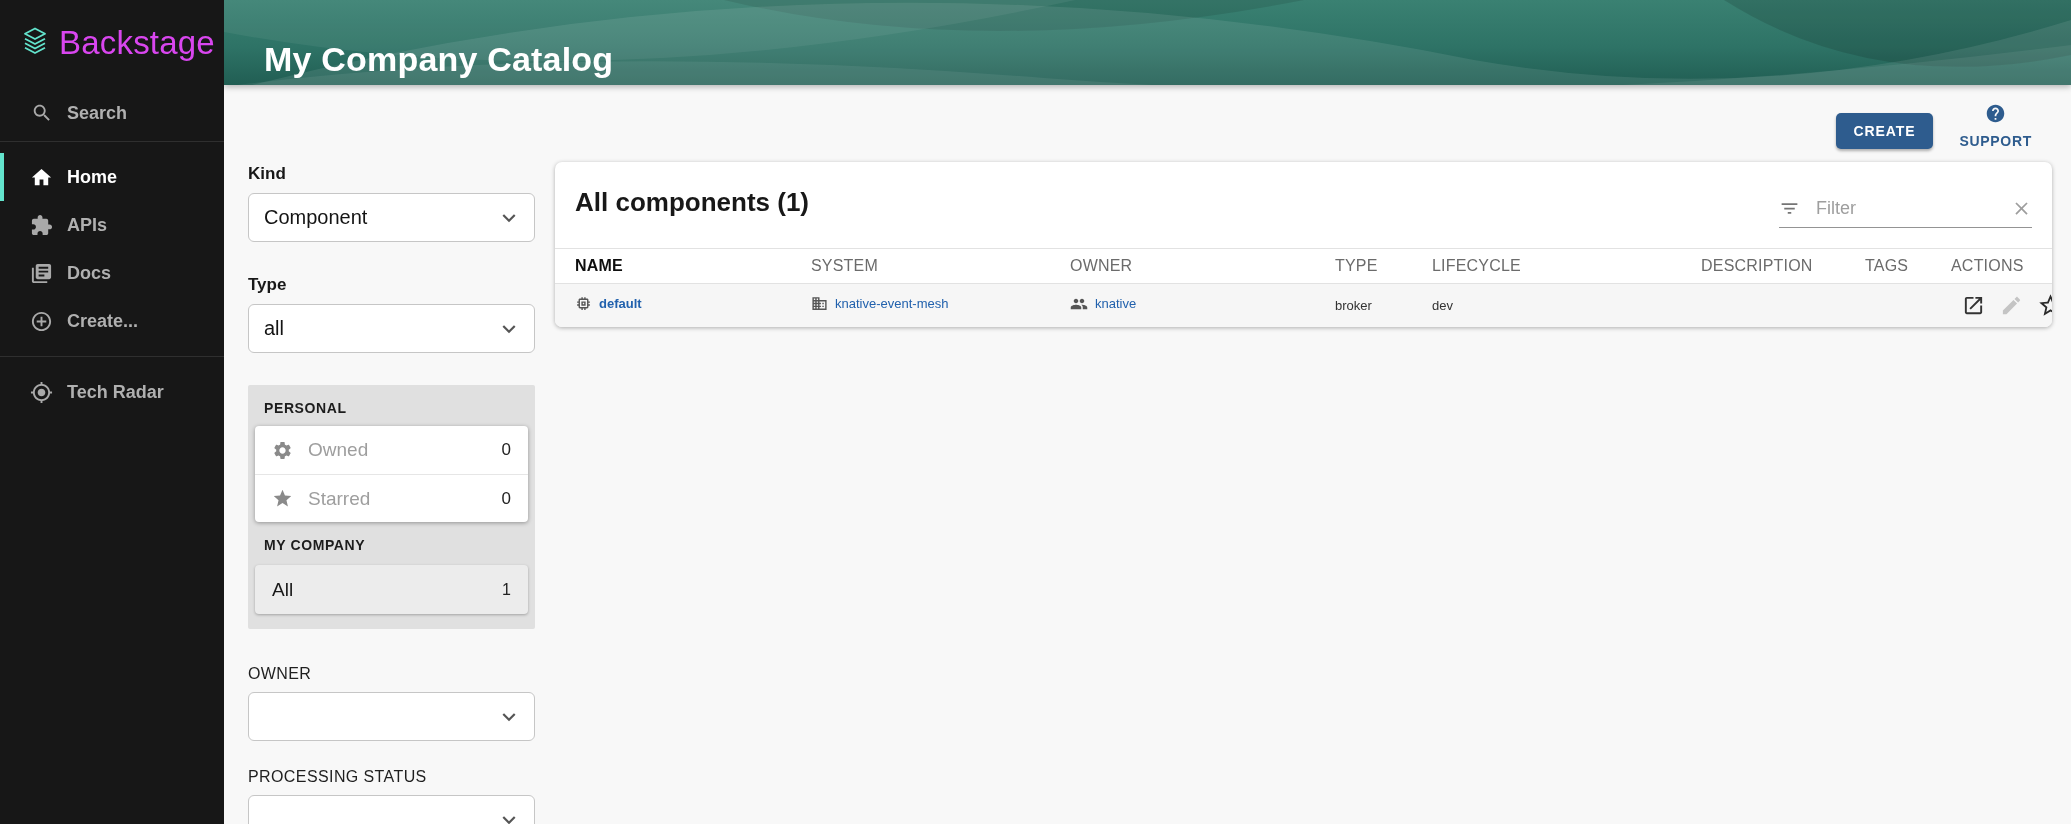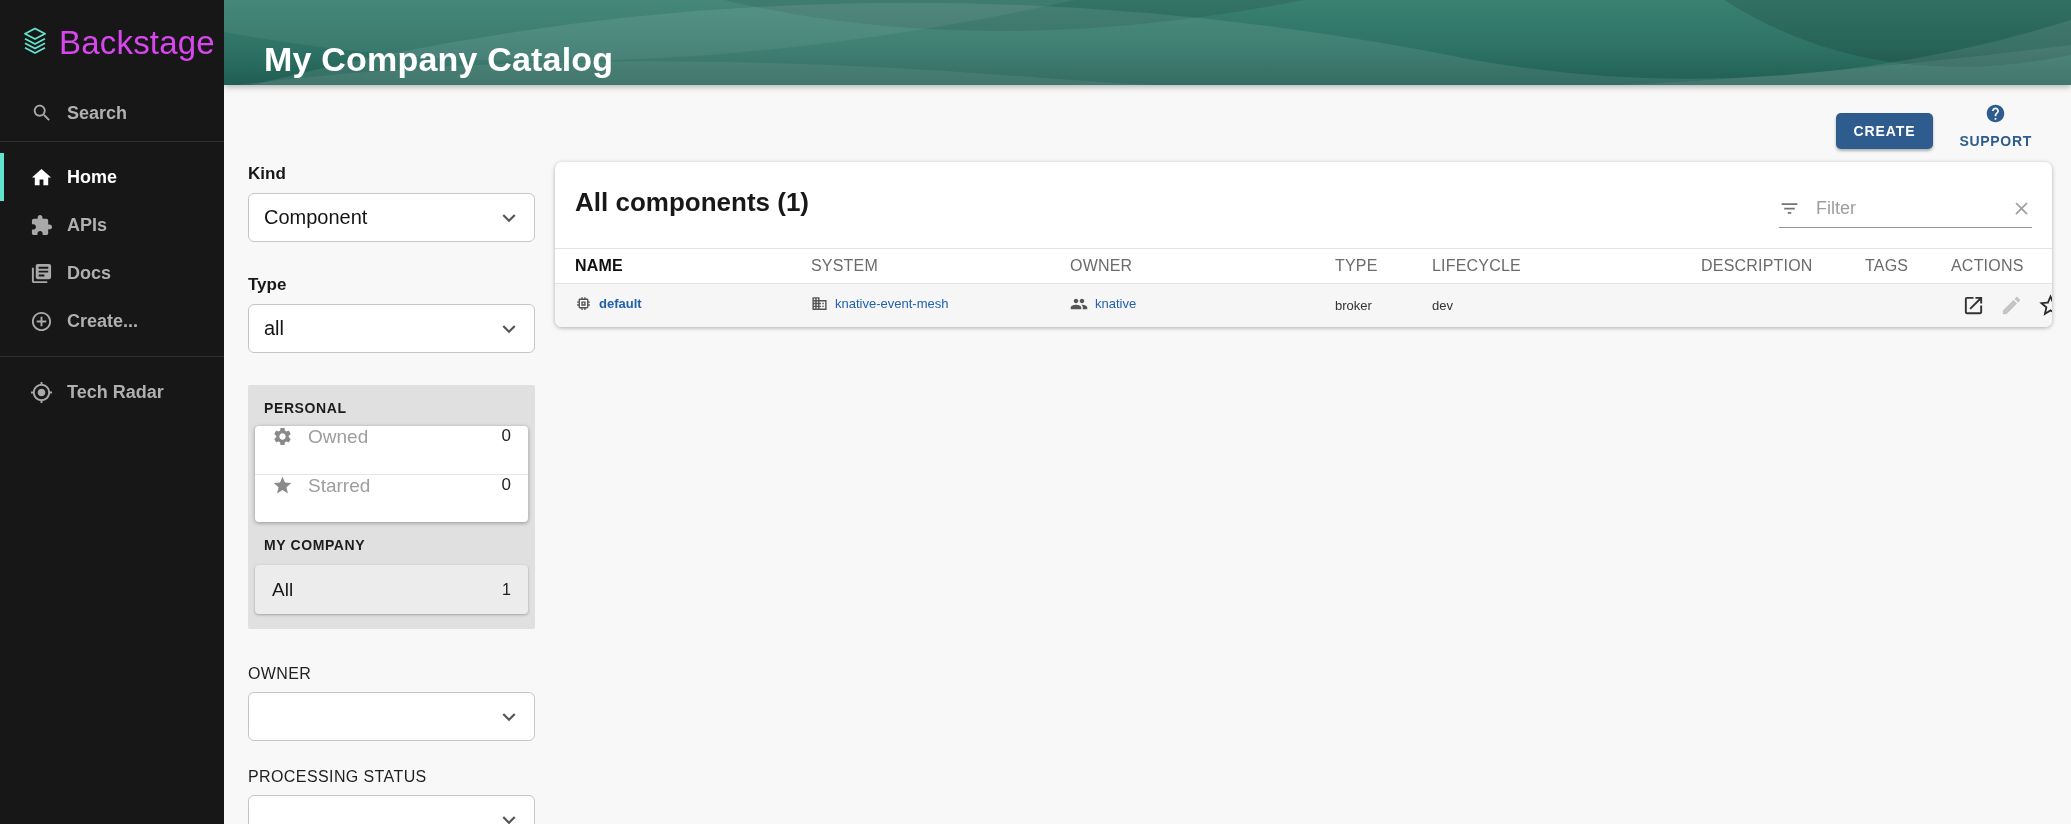--- a/index.html
+++ b/index.html
@@ -47,21 +47,21 @@
   .field-label { font-size:17px; font-weight:700; color:#181818; margin:2px 0 9px; }
   .select-box { height:49px; background:#fff; border:1px solid #c6c6c6; border-radius:6px;
                 display:flex; align-items:center; justify-content:space-between;
                 padding:0 12px 0 15px; font-size:20px; color:#141414; cursor:pointer; }
   .select-box svg { fill:#555; }
   .mt32 { margin-top:33px; }
 
   .personal-panel { margin-top:32px; background:#e0e0e0; border-radius:2px; padding:0 0 15px; }
   .panel-title { font-size:14px; font-weight:700; letter-spacing:0.6px; color:#1c1c1c; padding:15px 16px 10px; }
   .white-card { background:#ffffff; border-radius:4px; margin:0 7px; box-shadow:0 1px 4px rgba(0,0,0,0.35); overflow:hidden; }
-  .count-row { height:48px; display:flex; padding:0 17px; gap:15px; cursor:pointer; }
+  .count-row { height:48px; display:flex; align-items:center; padding:0 17px; gap:15px; cursor:pointer; }
   .count-row + .count-row { border-top:1px solid #e6e6e6; }
   .count-row .ci svg { fill:#8a8a8a; }
   .count-row .cl { font-size:19px; color:#9e9e9e; }
   .count-row .cnt { margin-left:auto; font-size:17px; color:#222; }
   .all-item { margin:2px 7px 0; background:#ececec; border-radius:4px; height:49px; display:flex;
               align-items:center; padding:0 17px; box-shadow:0 1px 3px rgba(0,0,0,0.28);
               font-size:19px; color:#181818; cursor:pointer; }
   .all-item .cnt { margin-left:auto; font-size:16px; color:#222; }
 
   .caps-label { font-size:16px; font-weight:500; color:#1f1f1f; letter-spacing:0.4px; margin:36px 0 9px; }

